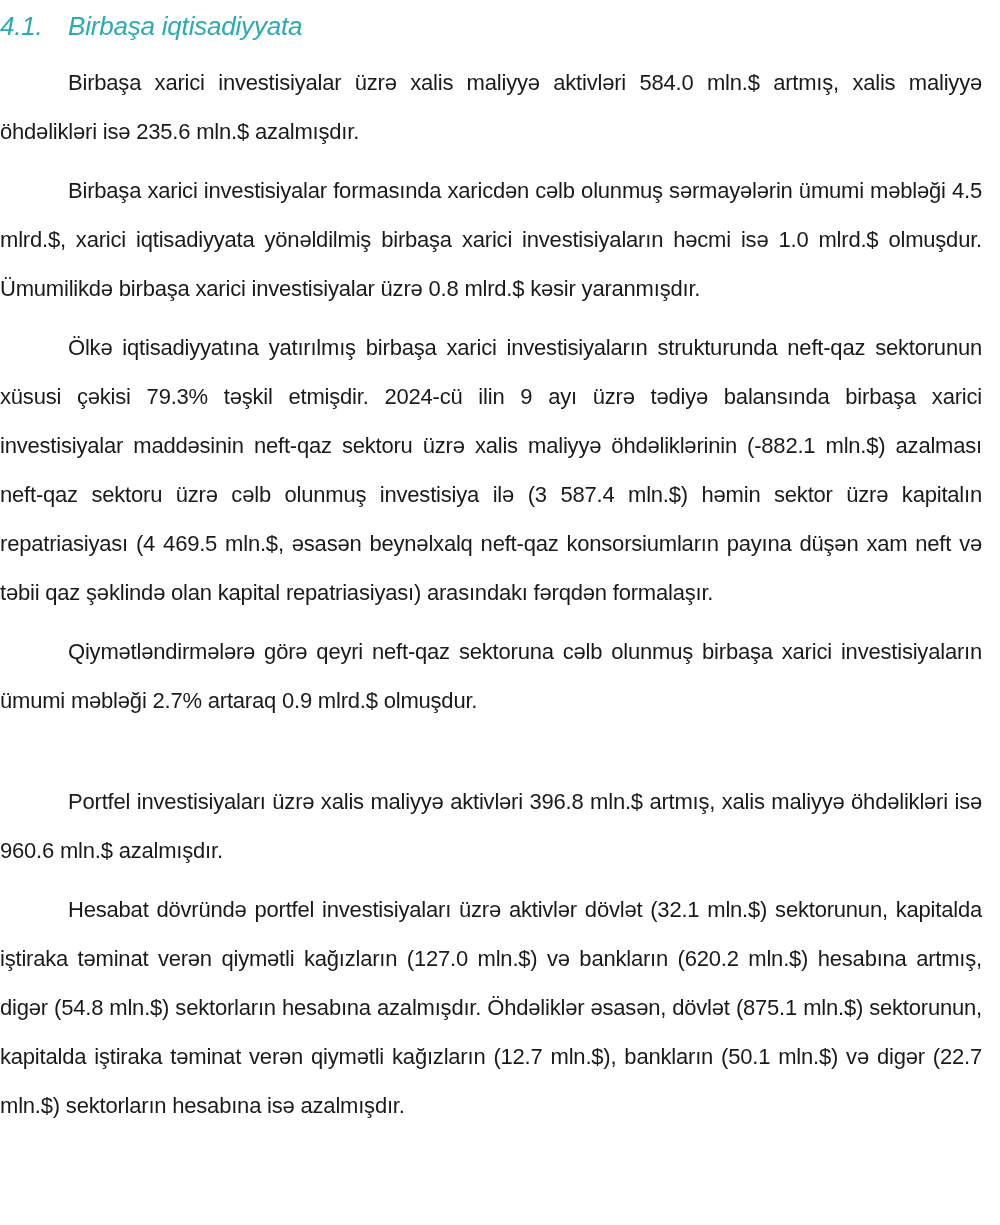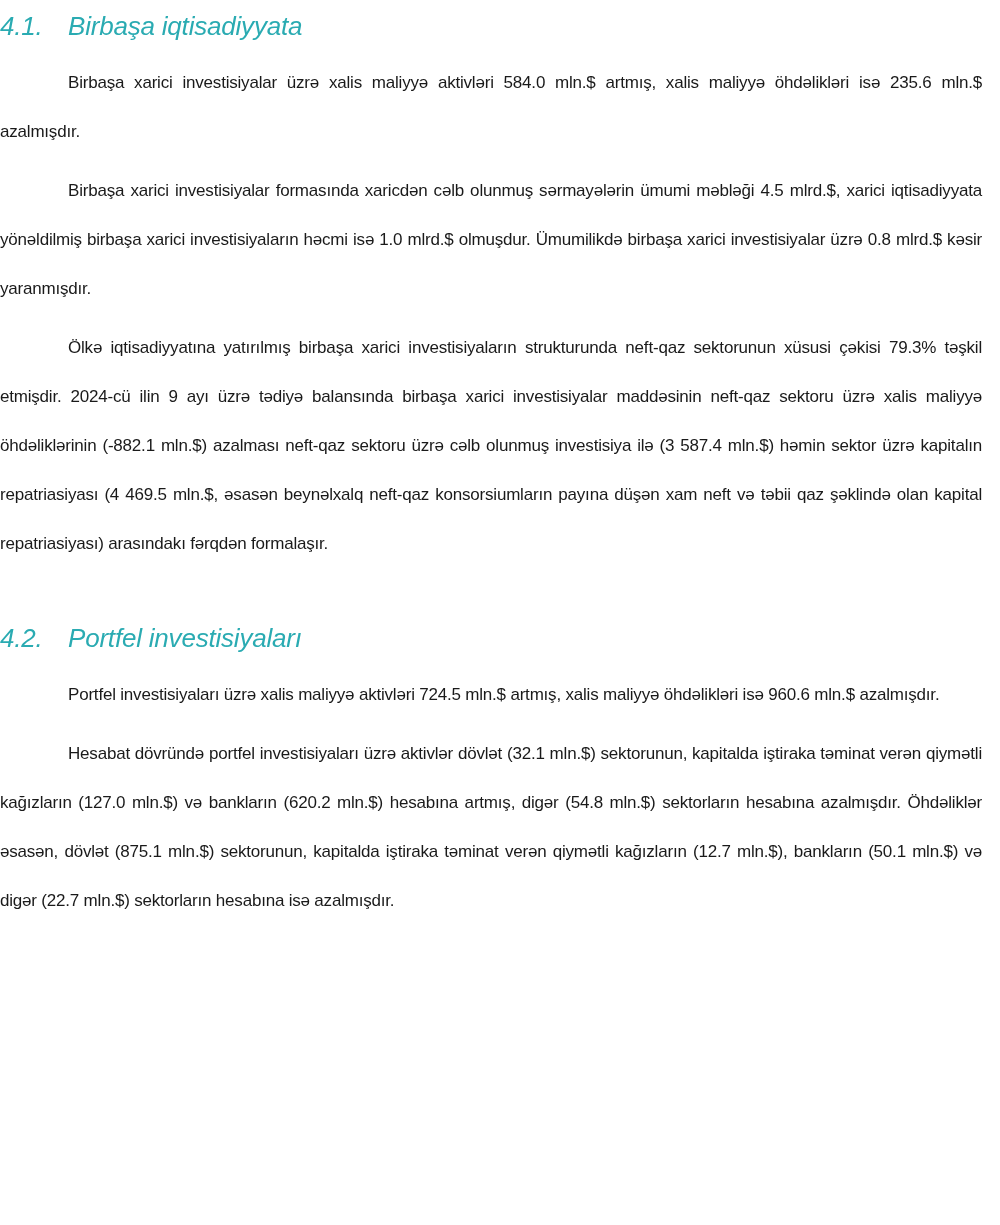--- a/index.html
+++ b/index.html
@@ -34,21 +34,21 @@
     flex: 0 0 68px;
   }
   .section-heading .h-title {
     flex: 1 1 auto;
   }
   .section-body {
     margin: 0;
   }
   .body-para {
     margin: 0 18px 10px 0;
-    font-size: 17px;
+    font-size: 22px;
     line-height: 49px;
     letter-spacing: -0.2px;
     text-align: justify;
     text-indent: 68px;
     color: #1a1a1a;
   }
   .section + .section {
     margin-top: 52px;
   }
 </style>
@@ -59,27 +59,24 @@
 
   <section class="section">
     <h2 class="section-heading">
       <span class="h-num">4.1.</span>
       <span class="h-title">Birbaşa iqtisadiyyata</span>
     </h2>
     <div class="section-body">
       <p class="body-para">Birbaşa xarici investisiyalar üzrə xalis maliyyə aktivləri 584.0 mln.$ artmış, xalis maliyyə öhdəlikləri isə 235.6 mln.$ azalmışdır.</p>
       <p class="body-para">Birbaşa xarici investisiyalar formasında xaricdən cəlb olunmuş sərmayələrin ümumi məbləği 4.5 mlrd.$, xarici iqtisadiyyata yönəldilmiş birbaşa xarici investisiyaların həcmi isə 1.0 mlrd.$ olmuşdur. Ümumilikdə birbaşa xarici investisiyalar üzrə 0.8 mlrd.$ kəsir yaranmışdır.</p>
       <p class="body-para">Ölkə iqtisadiyyatına yatırılmış birbaşa xarici investisiyaların strukturunda neft-qaz sektorunun xüsusi çəkisi 79.3% təşkil etmişdir. 2024-cü ilin 9 ayı üzrə tədiyə balansında birbaşa xarici investisiyalar maddəsinin neft-qaz sektoru üzrə xalis maliyyə öhdəliklərinin (-882.1 mln.$) azalması neft-qaz sektoru üzrə cəlb olunmuş investisiya ilə (3 587.4 mln.$) həmin sektor üzrə kapitalın repatriasiyası (4 469.5 mln.$, əsasən beynəlxalq neft-qaz konsorsiumların payına düşən xam neft və təbii qaz şəklində olan kapital repatriasiyası) arasındakı fərqdən formalaşır.</p>
+      <p class="body-para">Qiymətləndirmələrə görə qeyri neft-qaz sektoruna cəlb olunmuş birbaşa xarici investisiyaların ümumi məbləği 2.7% artaraq 0.9 mlrd.$ olmuşdur.</p>
     </div>
   </section>
 
   <section class="section">
-    <h2 class="section-heading">
-      <span class="h-num">4.2.</span>
-      <span class="h-title">Portfel investisiyaları</span>
-    </h2>
     <div class="section-body">
-      <p class="body-para">Portfel investisiyaları üzrə xalis maliyyə aktivləri 724.5 mln.$ artmış, xalis maliyyə öhdəlikləri isə 960.6 mln.$ azalmışdır.</p>
+      <p class="body-para">Portfel investisiyaları üzrə xalis maliyyə aktivləri 396.8 mln.$ artmış, xalis maliyyə öhdəlikləri isə 960.6 mln.$ azalmışdır.</p>
       <p class="body-para">Hesabat dövründə portfel investisiyaları üzrə aktivlər dövlət (32.1 mln.$) sektorunun, kapitalda iştiraka təminat verən qiymətli kağızların (127.0 mln.$) və bankların (620.2 mln.$) hesabına artmış, digər (54.8 mln.$) sektorların hesabına azalmışdır. Öhdəliklər əsasən, dövlət (875.1 mln.$) sektorunun, kapitalda iştiraka təminat verən qiymətli kağızların (12.7 mln.$), bankların (50.1 mln.$) və digər (22.7 mln.$) sektorların hesabına isə azalmışdır.</p>
     </div>
   </section>
 
 </main>
 
 </body></html>

